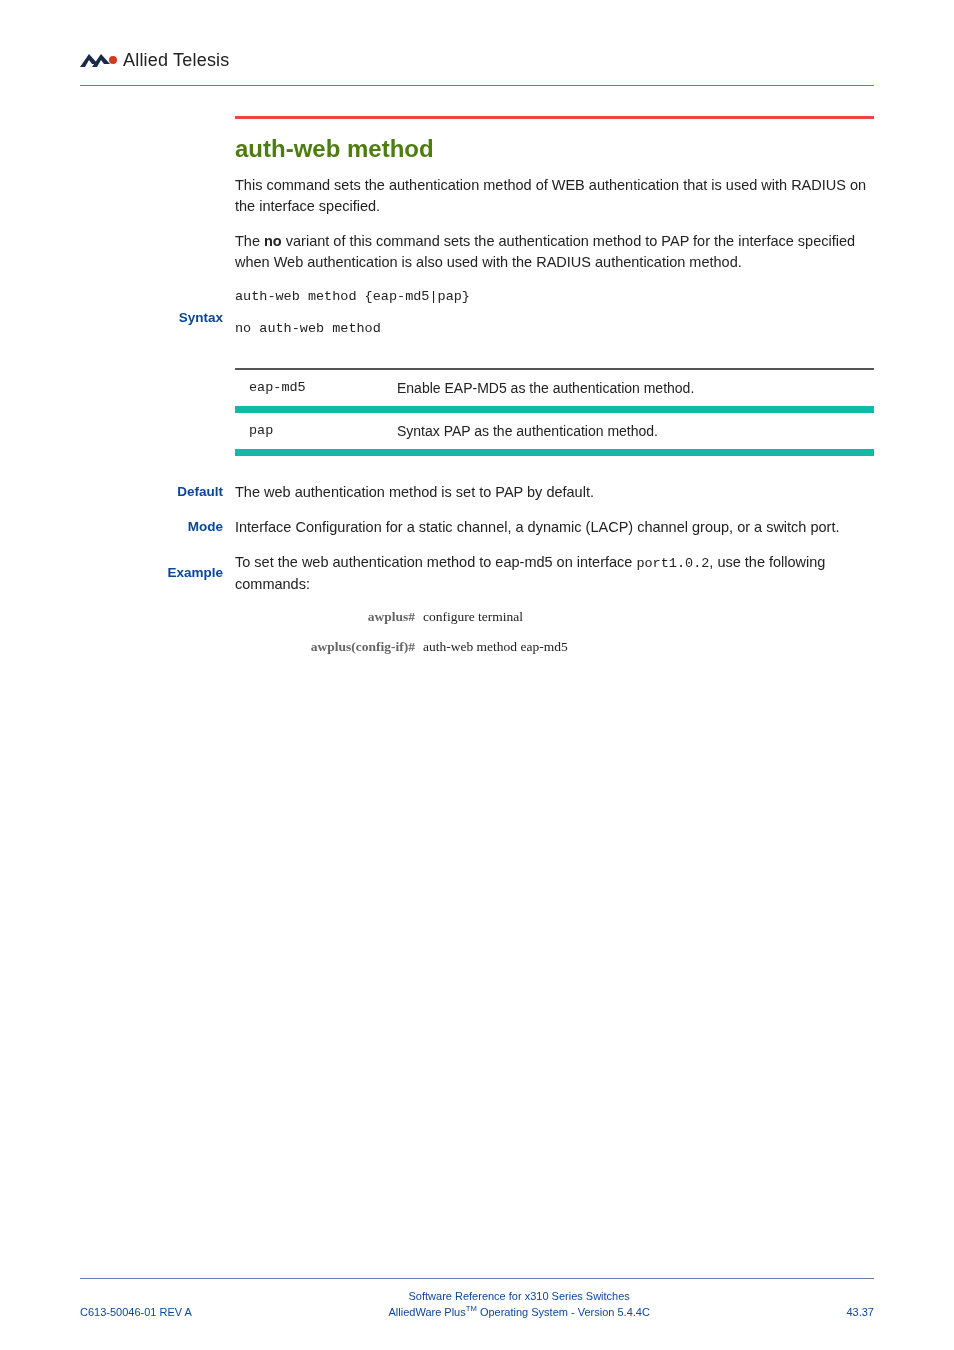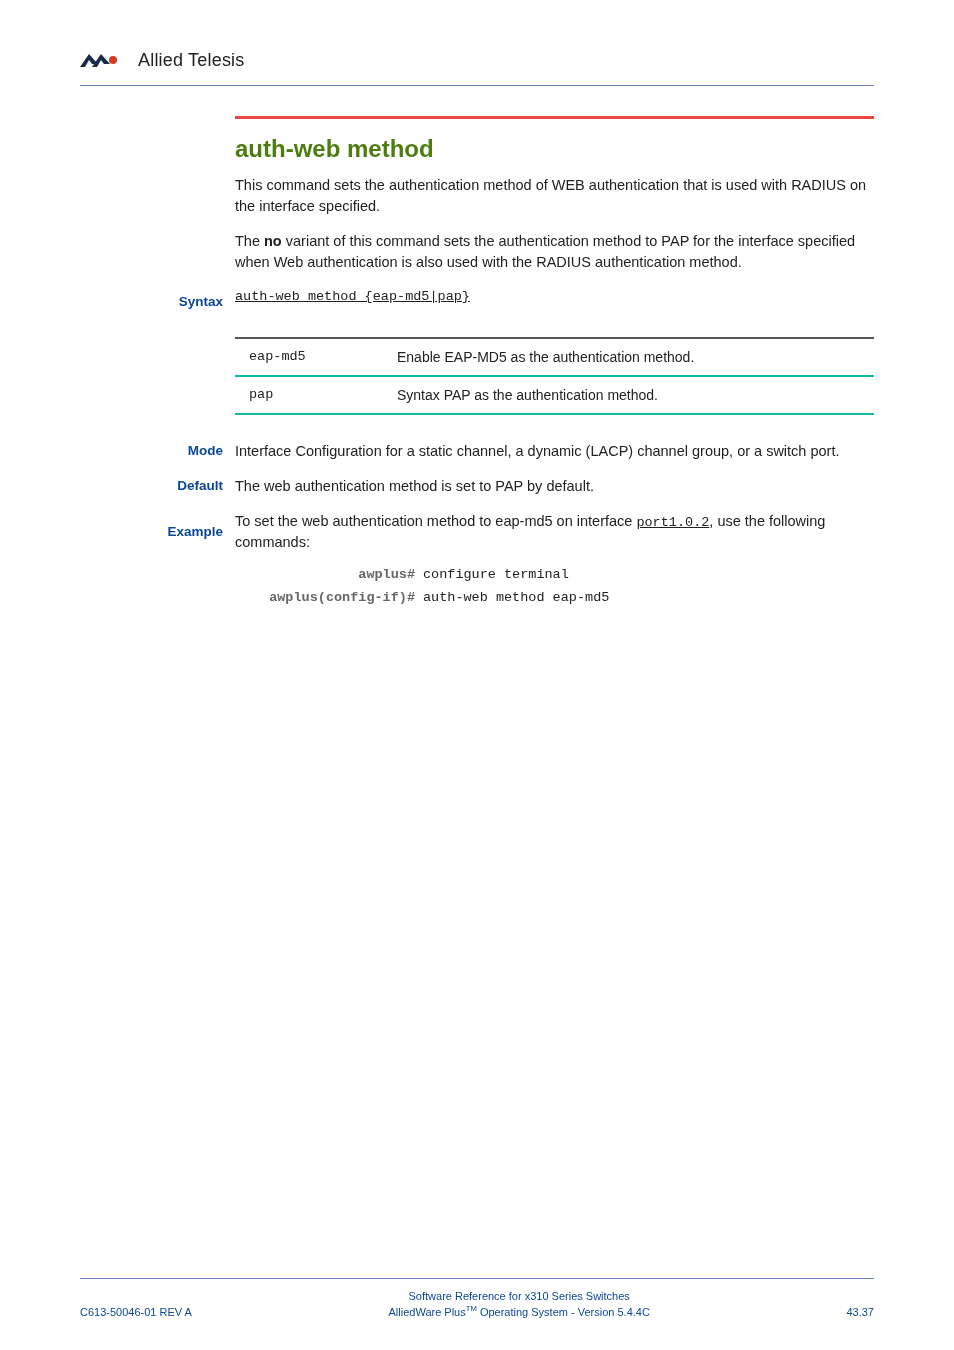--- a/index.html
+++ b/index.html
@@ -20,21 +20,21 @@
   .header {
     display: flex;
     align-items: center;
     padding-bottom: 14px;
     border-bottom: 1px solid #6a7db5;
     margin-bottom: 30px;
   }
   .logo {
     display: flex;
     align-items: center;
-    gap: 18px;
+    gap: 3px;
   }
   .logo-text {
     font-size: 18px;
     color: #222;
     font-weight: 400;
     letter-spacing: 0.2px;
   }
   .content {
     margin-left: 155px;
   }
@@ -69,56 +69,55 @@
     line-height: 1.4;
   }
   .value {
     flex: 1;
     line-height: 1.45;
     font-size: 14.5px;
   }
   .mono {
     font-family: "Courier New", monospace;
     font-size: 13.5px;
-    text-decoration: underline;
   }
   .syntax-block .mono {
     display: block;
     margin-bottom: 12px;
   }
   table.params {
     width: 100%;
     border-collapse: collapse;
     margin: 18px 0 26px 0;
   }
   table.params tr {
     border-top: 1px solid #999;
-    border-bottom: 2px solid #14b8a6;
+    border-bottom: 7px solid #14b8a6;
   }
   table.params tr:first-child {
     border-top: 2px solid #555;
   }
   table.params td {
     padding: 10px 14px;
     vertical-align: top;
     font-size: 14px;
   }
   table.params td:first-child {
     font-family: "Courier New", monospace;
     font-size: 13.5px;
     width: 120px;
   }
   .cmd-examples {
     margin-top: 10px;
     margin-bottom: 20px;
   }
   .cmd-line {
     display: flex;
-    margin: 8px 0;
-    font-family: Liberation Mono, monospace;
+    margin: 14px 0;
+    font-family: Liberation Serif, serif;
     font-size: 13.5px;
     justify-content: space-between;
   }
   .cmd-prompt {
     width: 180px;
     flex: 0 0 180px;
     text-align: right;
     font-weight: 700;
     color: #666;
     padding-right: 8px;
@@ -178,44 +177,45 @@
     <p>This command sets the authentication method of WEB authentication that is used with RADIUS on the interface specified.</p>
 
     <p>
       <span>The </span><strong>no</strong><span> variant of this command sets the authentication method to PAP for the interface specified when Web authentication is also used with the RADIUS authentication method.</span>
     </p>
 
     <div class="row syntax-block">
       <div class="label">Syntax</div>
       <div class="value">
         <span class="mono">auth-web method {eap-md5|pap}</span>
+        <span class="mono">no auth-web method</span>
       </div>
     </div>
 
     <table class="params">
       <tbody>
           <tr>
         <td>eap-md5</td>
         <td>Enable EAP-MD5 as the authentication method.</td>
       </tr>
       <tr>
         <td>pap</td>
         <td>Syntax PAP as the authentication method.</td>
       </tr>
     </tbody>
       </table>
 
     <div class="row">
+      <div class="label">Default</div>
+      <div class="value">The web authentication method is set to PAP by default.</div>
+    </div>
+
+    <div class="row">
       <div class="label">Mode</div>
       <div class="value">Interface Configuration for a static channel, a dynamic (LACP) channel group, or a switch port.</div>
-    </div>
-
-    <div class="row">
-      <div class="label">Default</div>
-      <div class="value">The web authentication method is set to PAP by default.</div>
     </div>
 
     <div class="row">
       <div class="label">Example</div>
       <div class="value">
         <span>To set the web authentication method to eap-md5 on interface </span><span class="mono">port1.0.2</span><span>, use the following commands:</span>
       </div>
     </div>
 
     <div class="cmd-examples">

